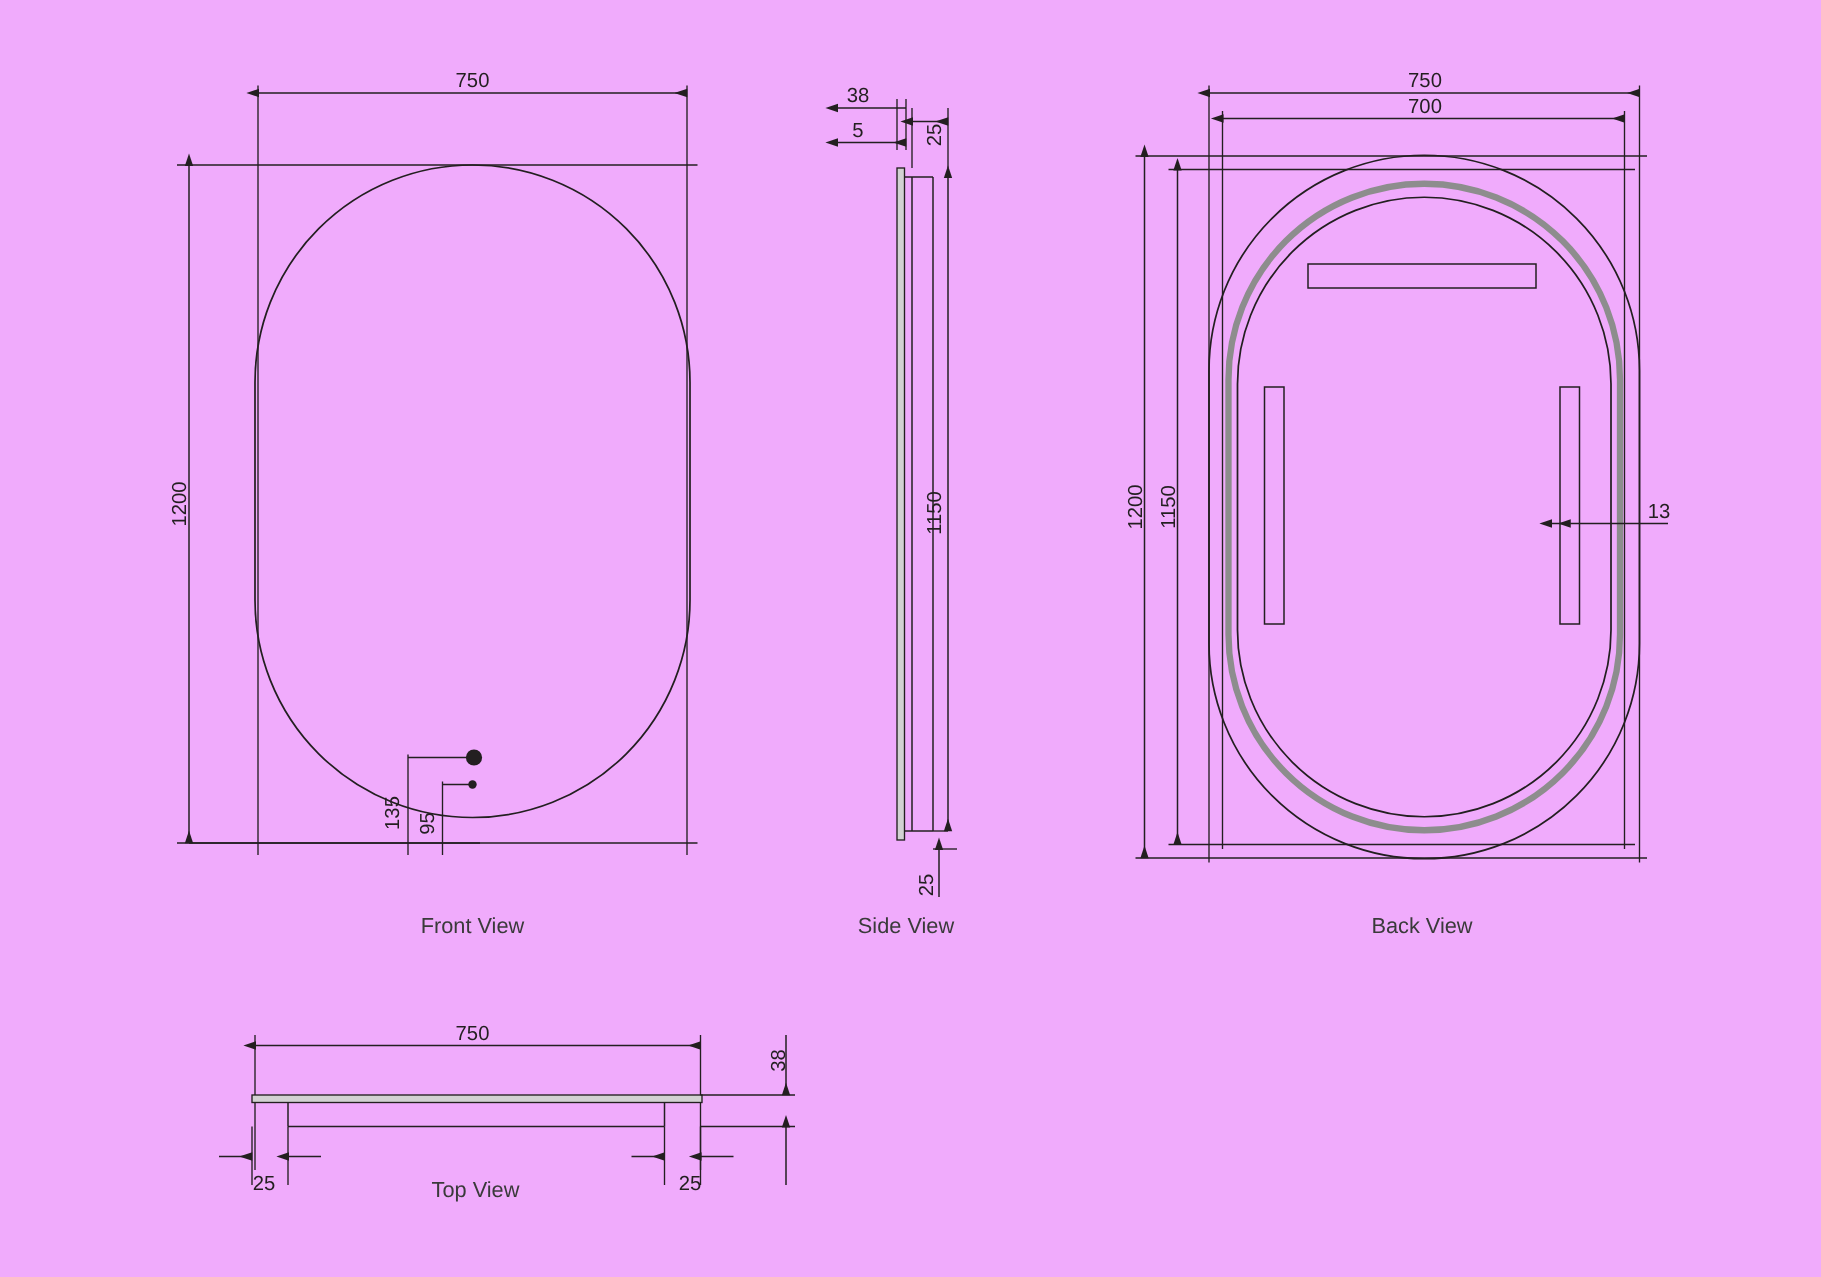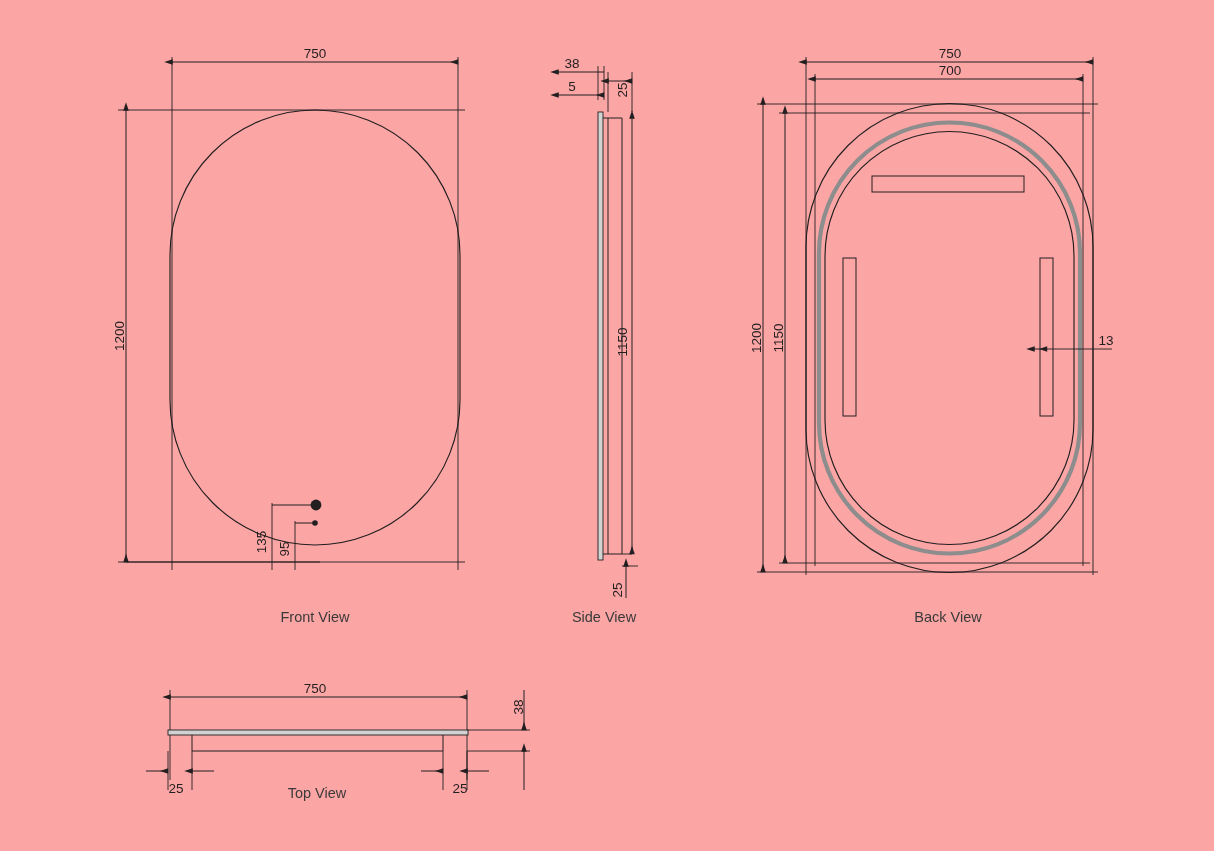--- a/index.html
+++ b/index.html
@@ -9,21 +9,21 @@
     background: #ffffff;
   }
   body {
     font-family: "Liberation Sans", sans-serif;
     color: #231f20;
   }
   #sheet {
     position: relative;
     width: 1214px;
     height: 851px;
-    background: #fca5a5;
+    background: #f0abfc;
     overflow: hidden;
   }
   #sheet svg {
     position: absolute;
     top: 0;
     left: 0;
     width: 1214px;
     height: 851px;
   }
   .ln {

